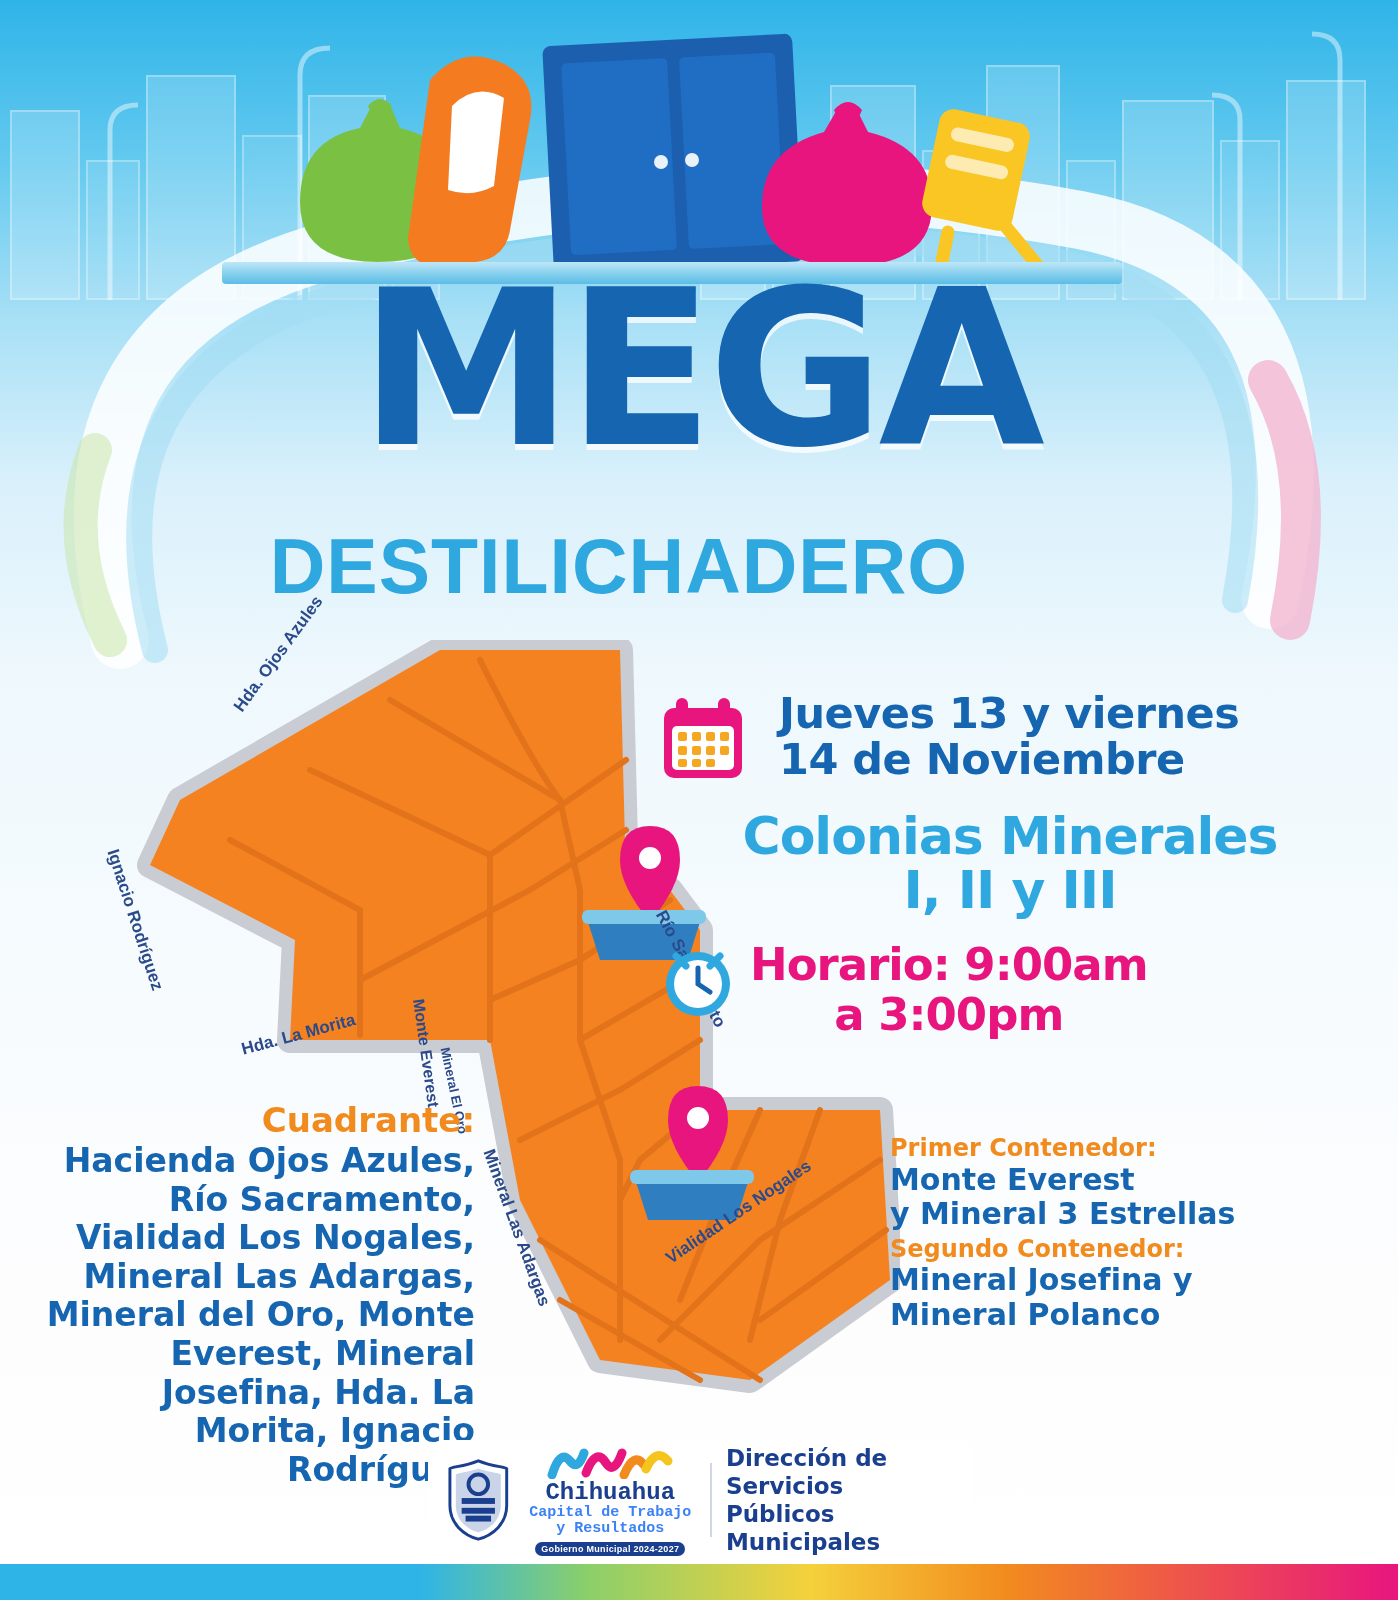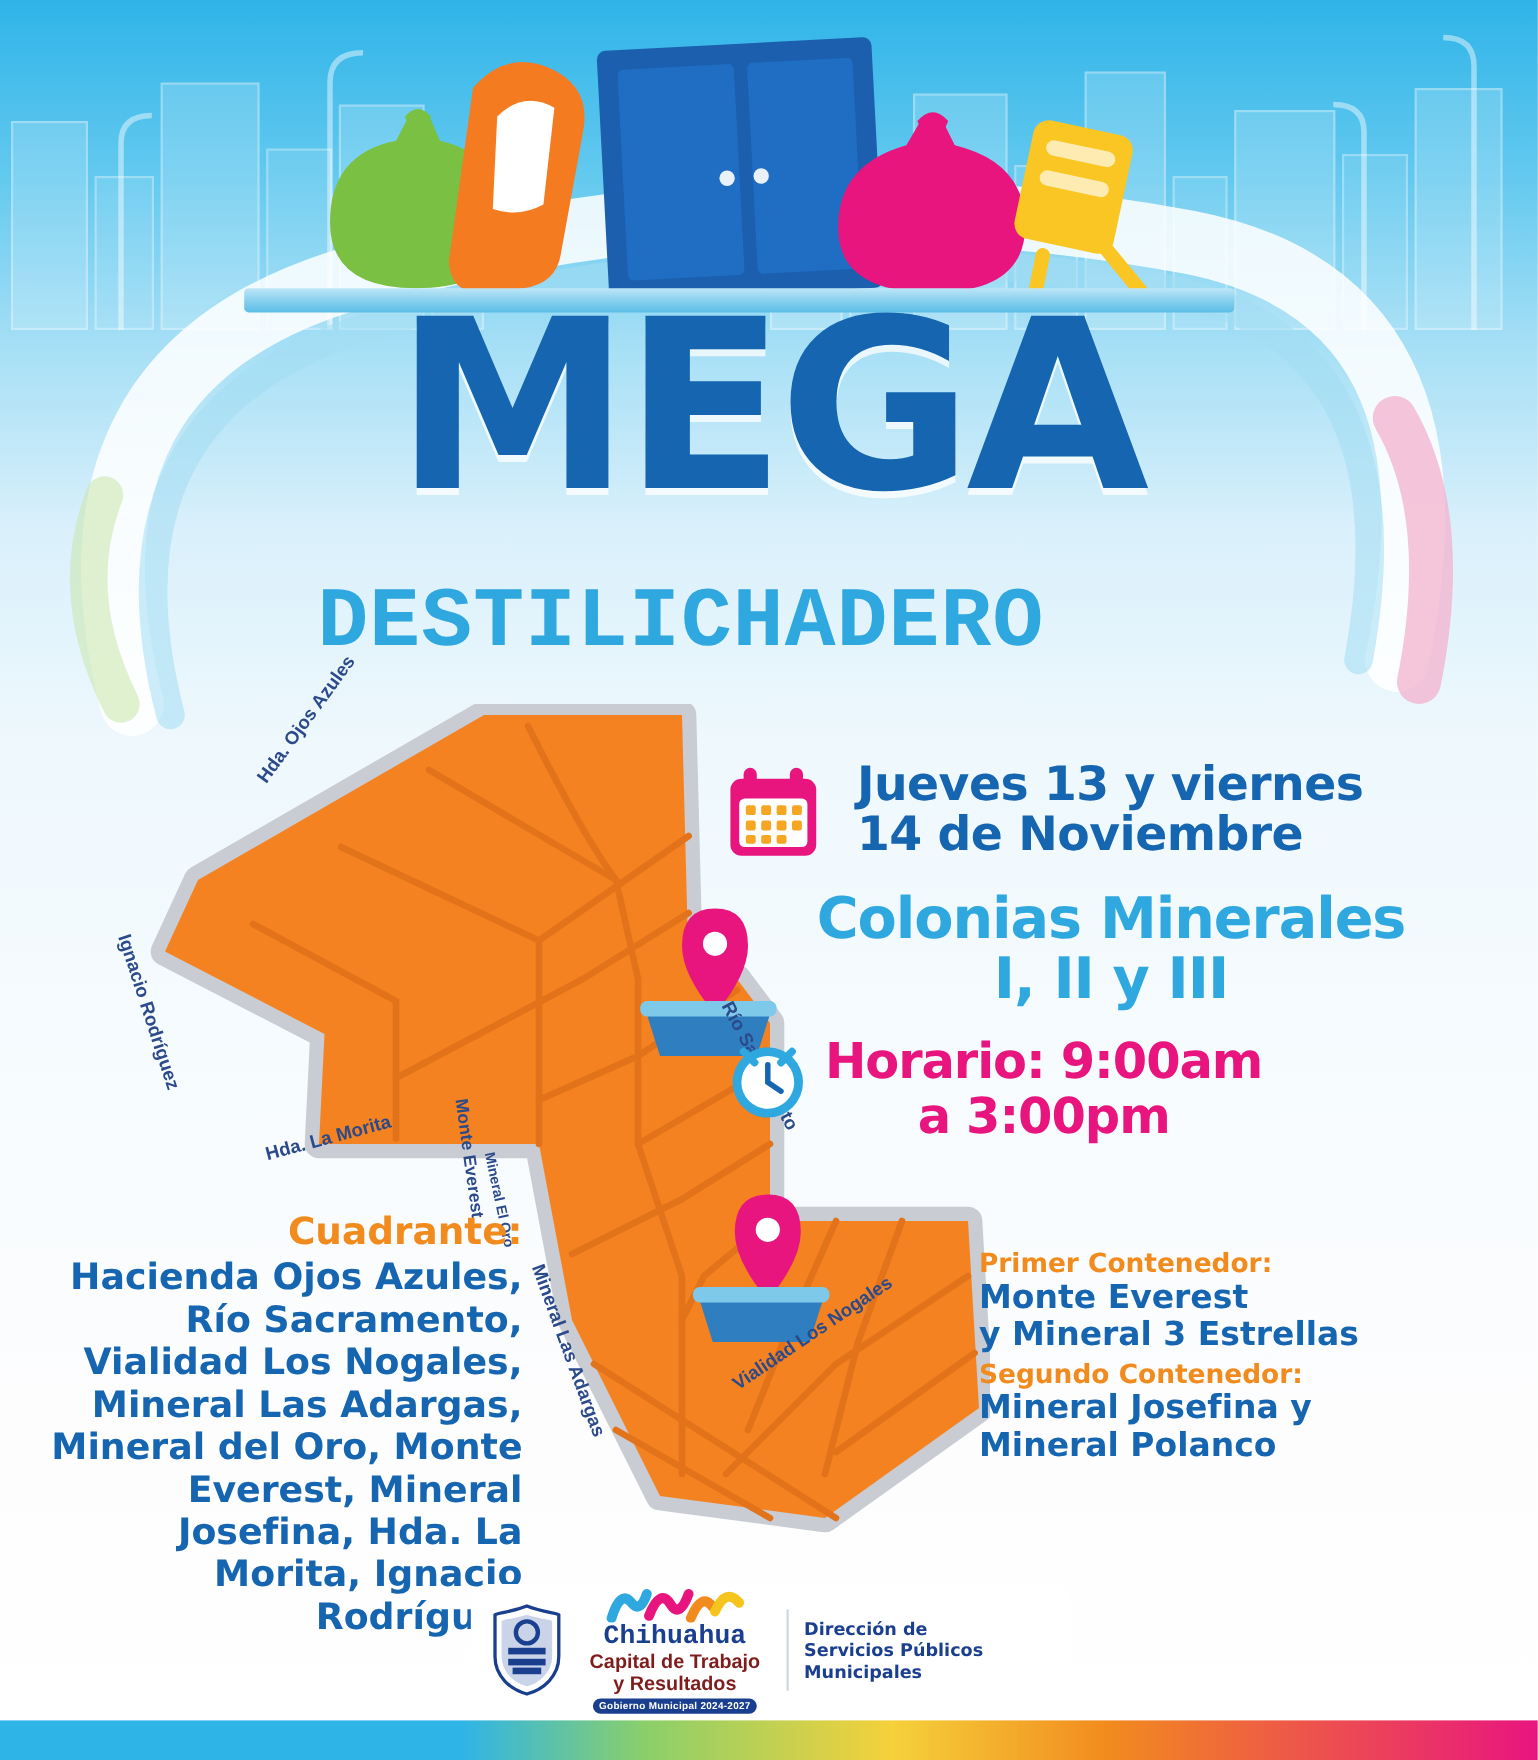--- a/index.html
+++ b/index.html
@@ -31,21 +31,21 @@
   
   .mega {
     position:absolute; top:268px; left:0; width:1398px; text-align:center;
     font-size:215px; line-height:0.95; font-weight:800; letter-spacing:-6px;
     color:#1565b0; font-family:"DejaVu Sans", sans-serif;
     text-shadow: 0 6px 0 rgba(255,255,255,0.75);
   }
   .destil {
     position:absolute; top:528px; left:0; width:1238px; text-align:center;
     font-size:77px; line-height:1; font-weight:800; letter-spacing:1px;
-    color:#2fa8e0; font-family:Liberation Mono, monospace;
+    color:#2fa8e0; font-family:Liberation Sans, sans-serif;
   }
 
   
   .map { position:absolute; top:640px; left:60px; width:840px; height:790px; }
   .map svg { display:block; }
   .street-label {
     position:absolute; color:#2b4a8a; font-weight:700; font-size:17px;
     font-family:"Liberation Sans", sans-serif; white-space:nowrap;
   }
 
@@ -91,27 +91,27 @@
 
   
   .footer {
     position:absolute; left:428px; top:1440px; width:545px; height:120px;
     background:#ffffff; border-radius:16px; display:flex; align-items:center;
     padding:10px 18px; gap:14px;
   }
   .shield { width:66px; height:84px; }
   .chih-logo { text-align:center; width:175px; }
   .chih-name { color:#1b3f8f; font-weight:800; font-size:24px; line-height:1; font-family:Liberation Mono, monospace;}
-  .chih-sub { color:#7f1d1d; font-weight:700; font-size:18px; line-height:1.1; font-family:Liberation Sans, sans-serif;}
+  .chih-sub { color:#3b82f6; font-weight:700; font-size:15px; line-height:1.1; font-family:Liberation Mono, monospace;}
   .chih-gob {
     margin-top:4px; background:#1b3f8f; color:#fff; font-size:9px; font-weight:700;
     border-radius:8px; padding:2px 6px; display:inline-block; letter-spacing:0.3px;
   }
   .divider { width:2px; height:74px; background:#cfd7e6; }
-  .direccion { color:#1b3f8f; font-weight:800; font-size:16px; line-height:1.22; font-family:"DejaVu Sans",sans-serif;}
+  .direccion { color:#1b3f8f; font-weight:800; font-size:23px; line-height:1.22; font-family:"DejaVu Sans",sans-serif;}
 
   
   .bottombar { position:absolute; left:0; bottom:0; width:1398px; height:36px;
     background:linear-gradient(90deg,#2fb4e8 0%,#2fb4e8 30%,#8bcf6a 42%,#f5d13b 58%,#f28b1e 72%,#e8157f 100%); }
 </style>
 </head>
 <body>
 
 <div class="skyline">
   <div class="bld" style="left:10px;width:70px;height:190px;"></div>

